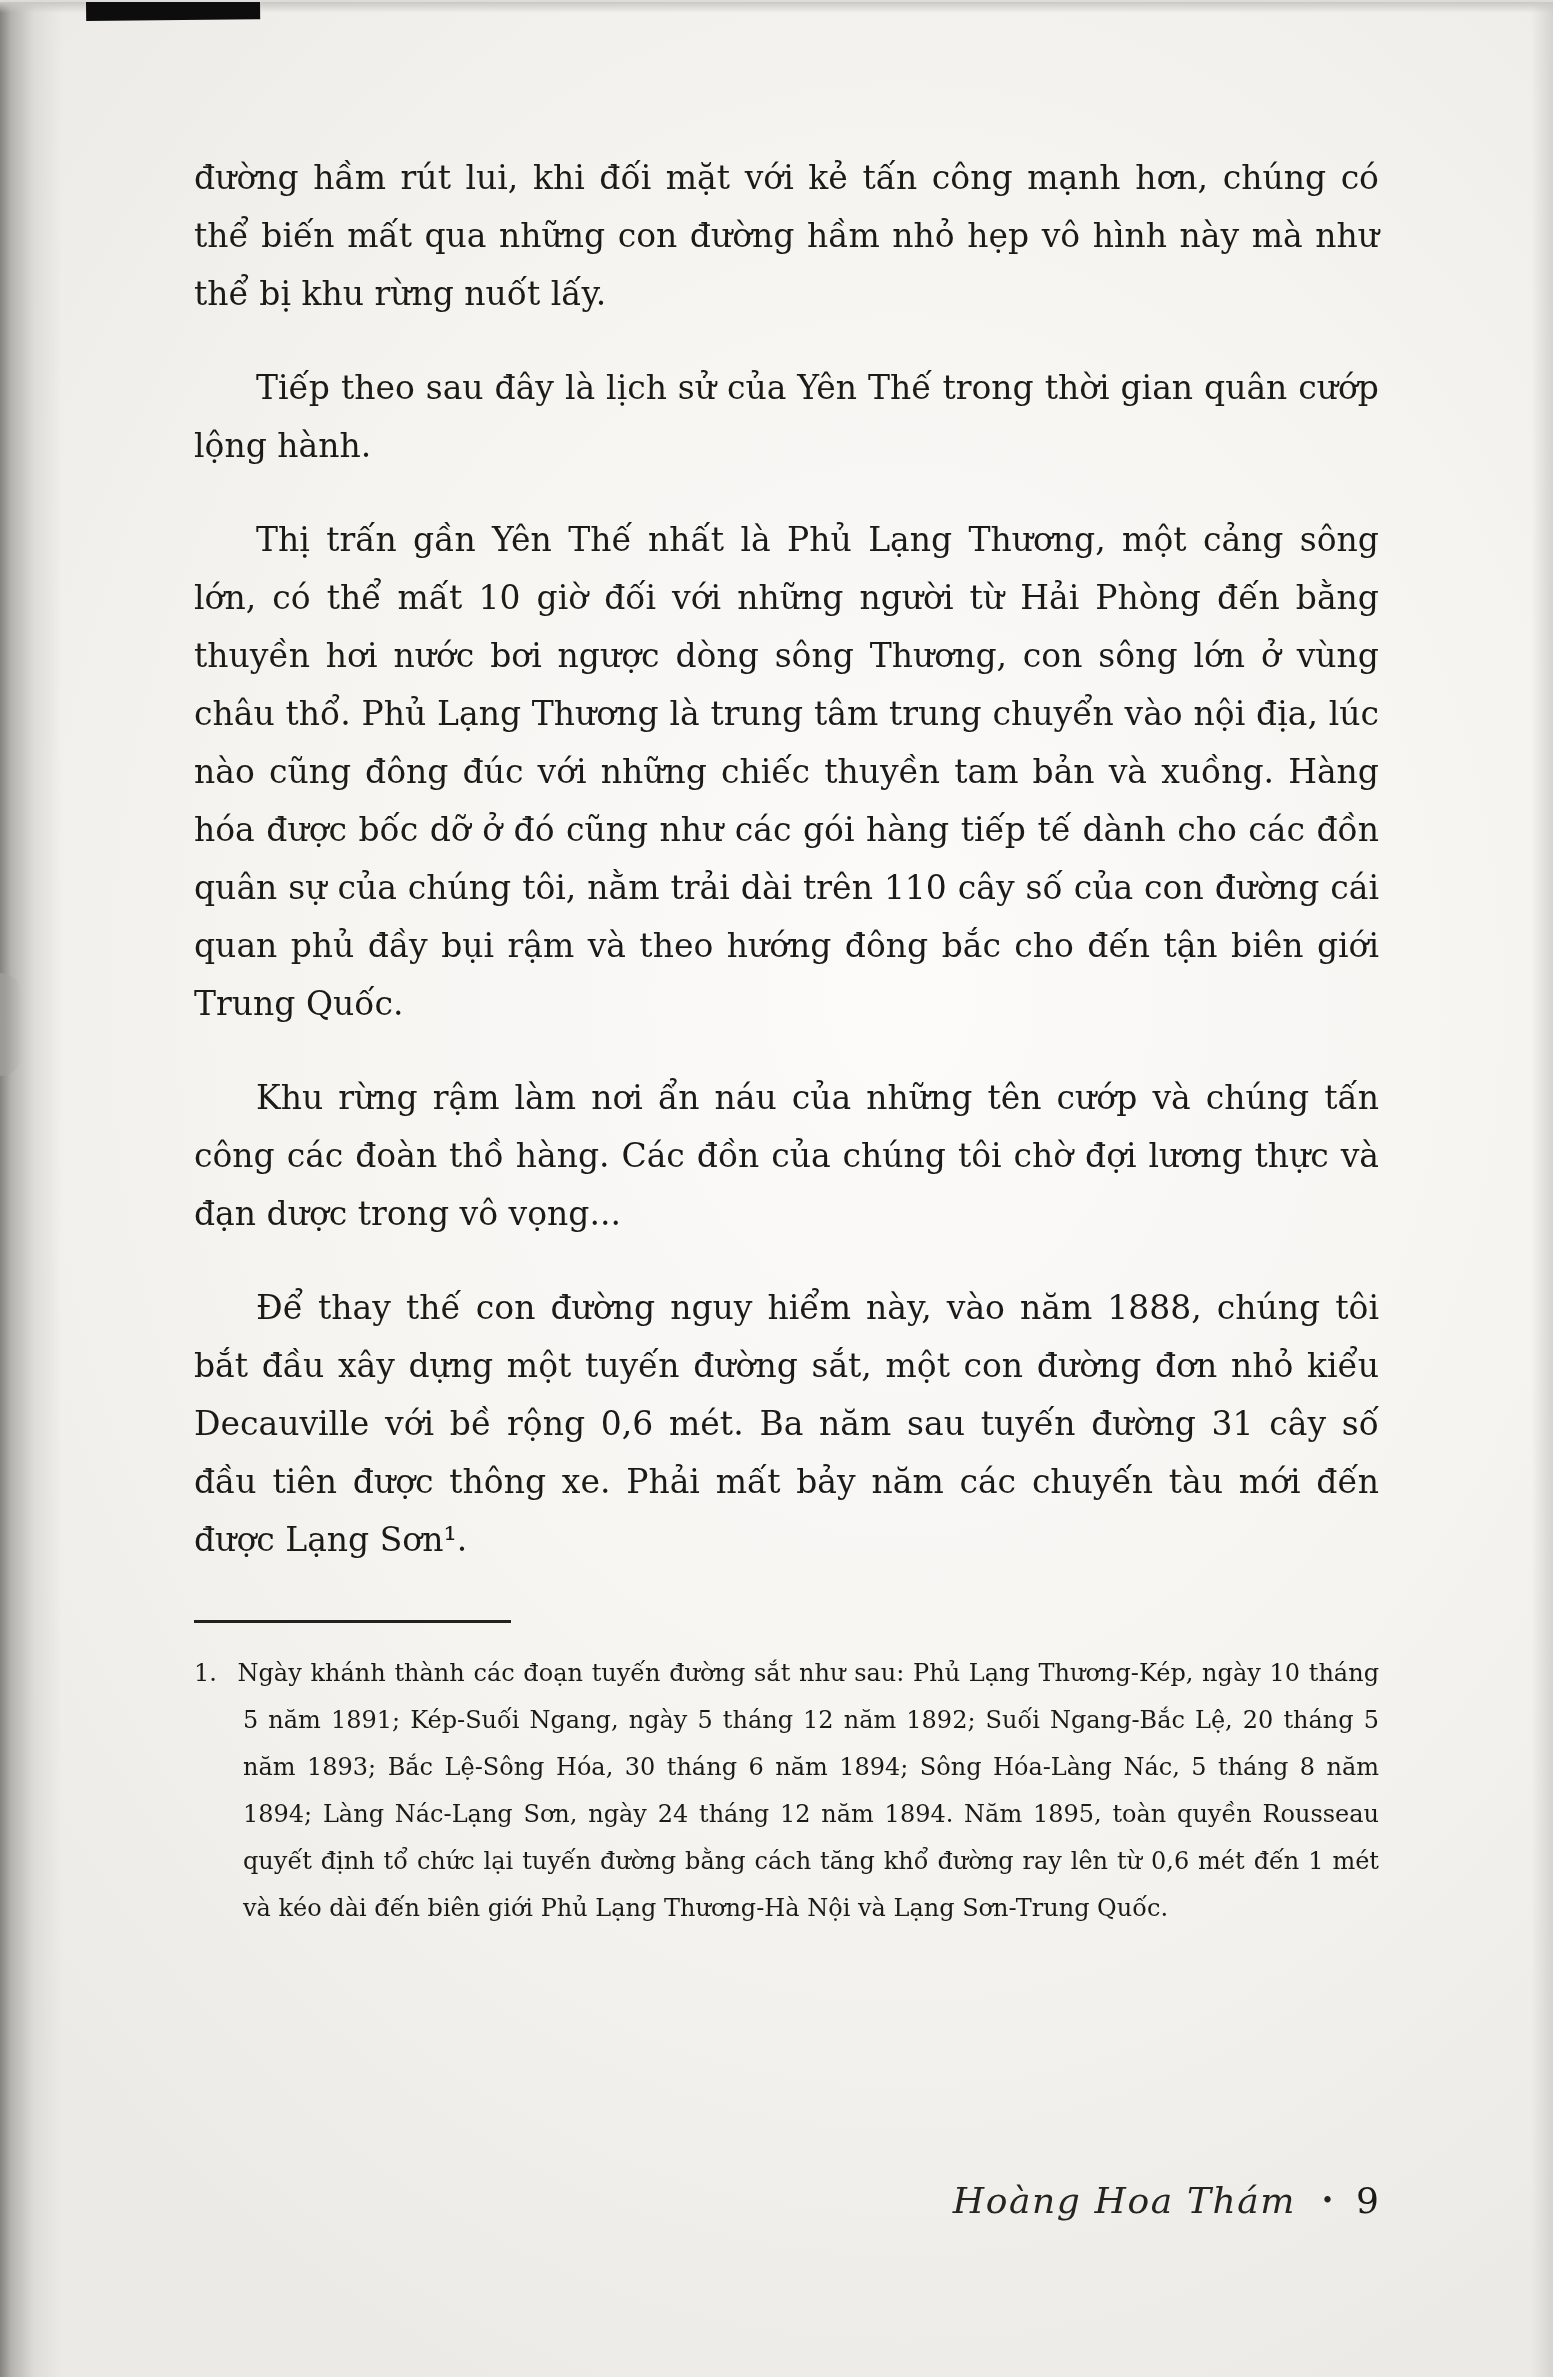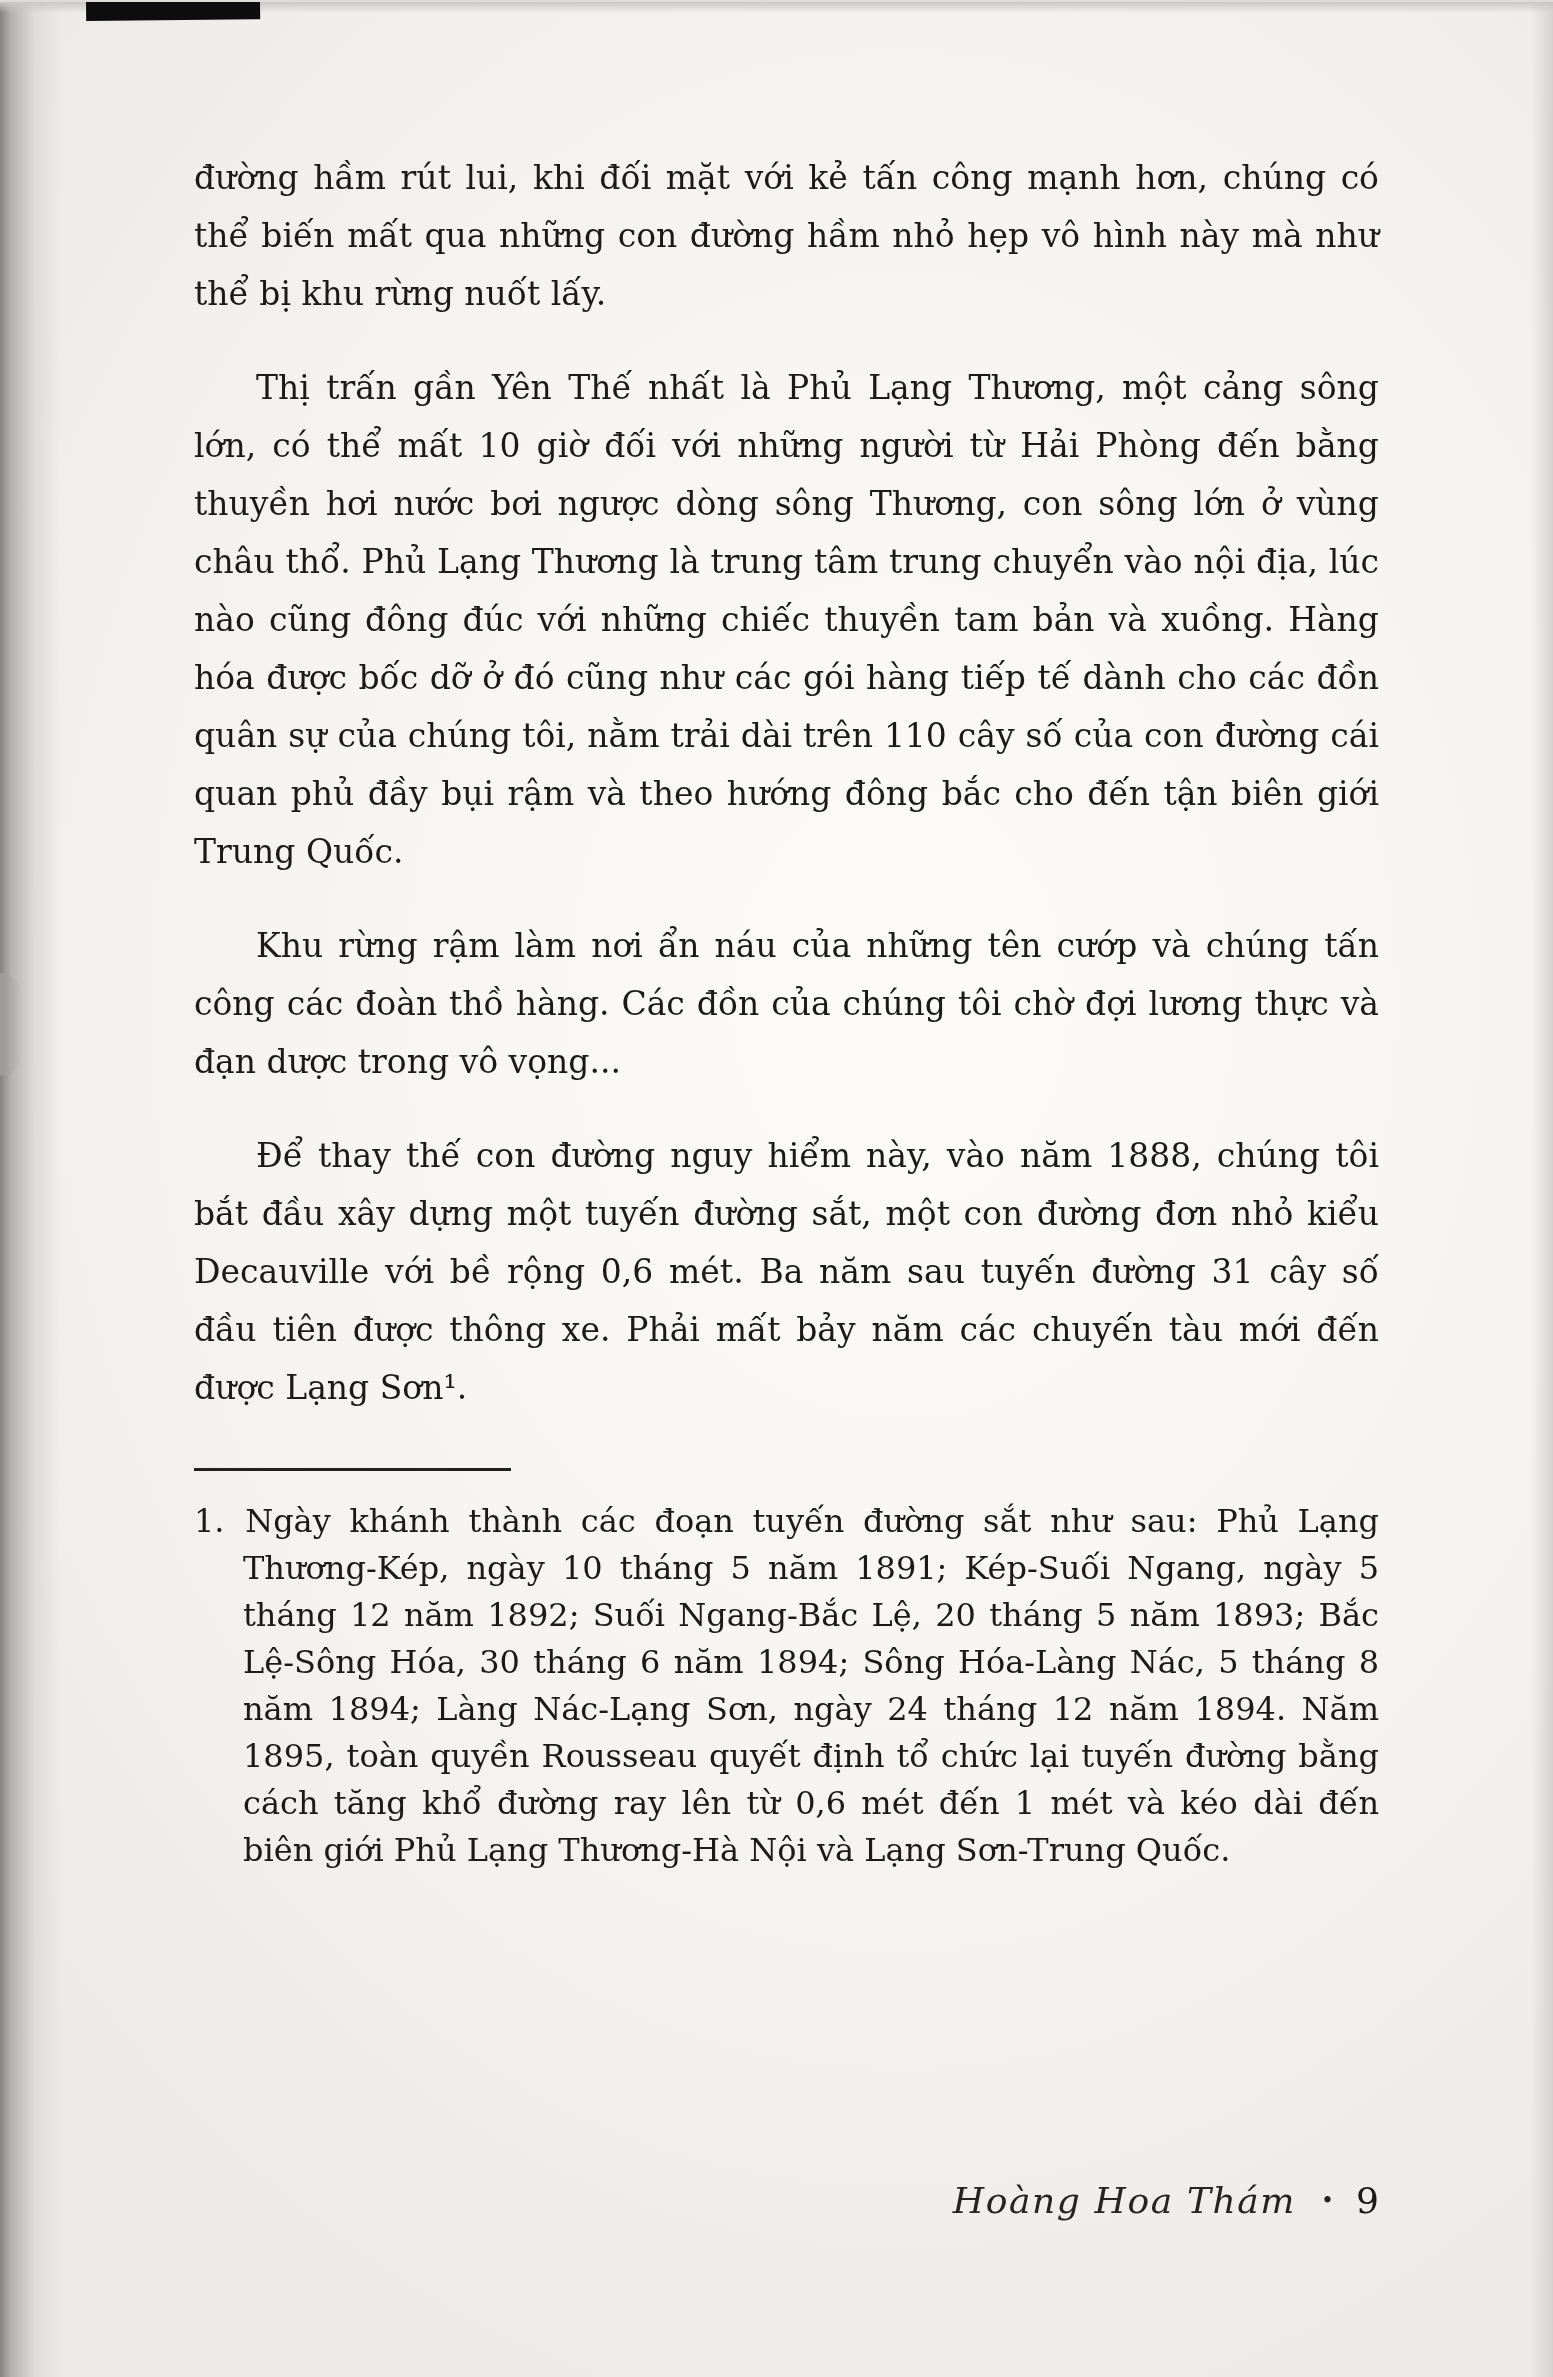--- a/index.html
+++ b/index.html
@@ -68,21 +68,21 @@
     letter-spacing: 0.8px;
     margin: 81px 0 67px 0;
   }
   .footnote-rule {
     width: 317px;
     border: none;
     border-top: 3.2px solid #23211e;
     margin: 51px 0 27px 0;
   }
   p.footnote {
-    font-size: 32px;
+    font-size: 24px;
     line-height: 47px;
     text-align: justify;
     margin: 0;
     padding-left: 49px;
     text-indent: -49px;
   }
   p.footnote .fn-marker { padding-right: 20.6px; }
   .footer {
     position: absolute;
     top: 2178px;
@@ -116,20 +116,21 @@
   <div class="edge-left"></div>
   <div class="edge-right"></div>
   <div class="edge-top"></div>
   <div class="corner-mark"></div>
   <div class="smudge"></div>
 
   <div class="text-col">
 
     <p class="body">đường hầm rút lui, khi đối mặt với kẻ tấn công mạnh hơn, chúng có thể biến mất qua những con đường hầm nhỏ hẹp vô hình này mà như thể bị khu rừng nuốt lấy.</p>
 
+    <p class="body indent">Tiếp theo sau đây là lịch sử của Yên Thế trong thời gian quân cướp lộng hành.</p>
 
 
     <p class="body indent">Thị trấn gần Yên Thế nhất là Phủ Lạng Thương, một cảng sông lớn, có thể mất 10 giờ đối với những người từ Hải Phòng đến bằng thuyền hơi nước bơi ngược dòng sông Thương, con sông lớn ở vùng châu thổ. Phủ Lạng Thương là trung tâm trung chuyển vào nội địa, lúc nào cũng đông đúc với những chiếc thuyền tam bản và xuồng. Hàng hóa được bốc dỡ ở đó cũng như các gói hàng tiếp tế dành cho các đồn quân sự của chúng tôi, nằm trải dài trên 110 cây số của con đường cái quan phủ đầy bụi rậm và theo hướng đông bắc cho đến tận biên giới Trung Quốc.</p>
 
     <p class="body indent">Khu rừng rậm làm nơi ẩn náu của những tên cướp và chúng tấn công các đoàn thồ hàng. Các đồn của chúng tôi chờ đợi lương thực và đạn dược trong vô vọng...</p>
 
     <p class="body indent">Để thay thế con đường nguy hiểm này, vào năm 1888, chúng tôi bắt đầu xây dựng một tuyến đường sắt, một con đường đơn nhỏ kiểu Decauville với bề rộng 0,6 mét. Ba năm sau tuyến đường 31 cây số đầu tiên được thông xe. Phải mất bảy năm các chuyến tàu mới đến được Lạng Sơn¹.</p>
 
     <hr class="footnote-rule">
 

